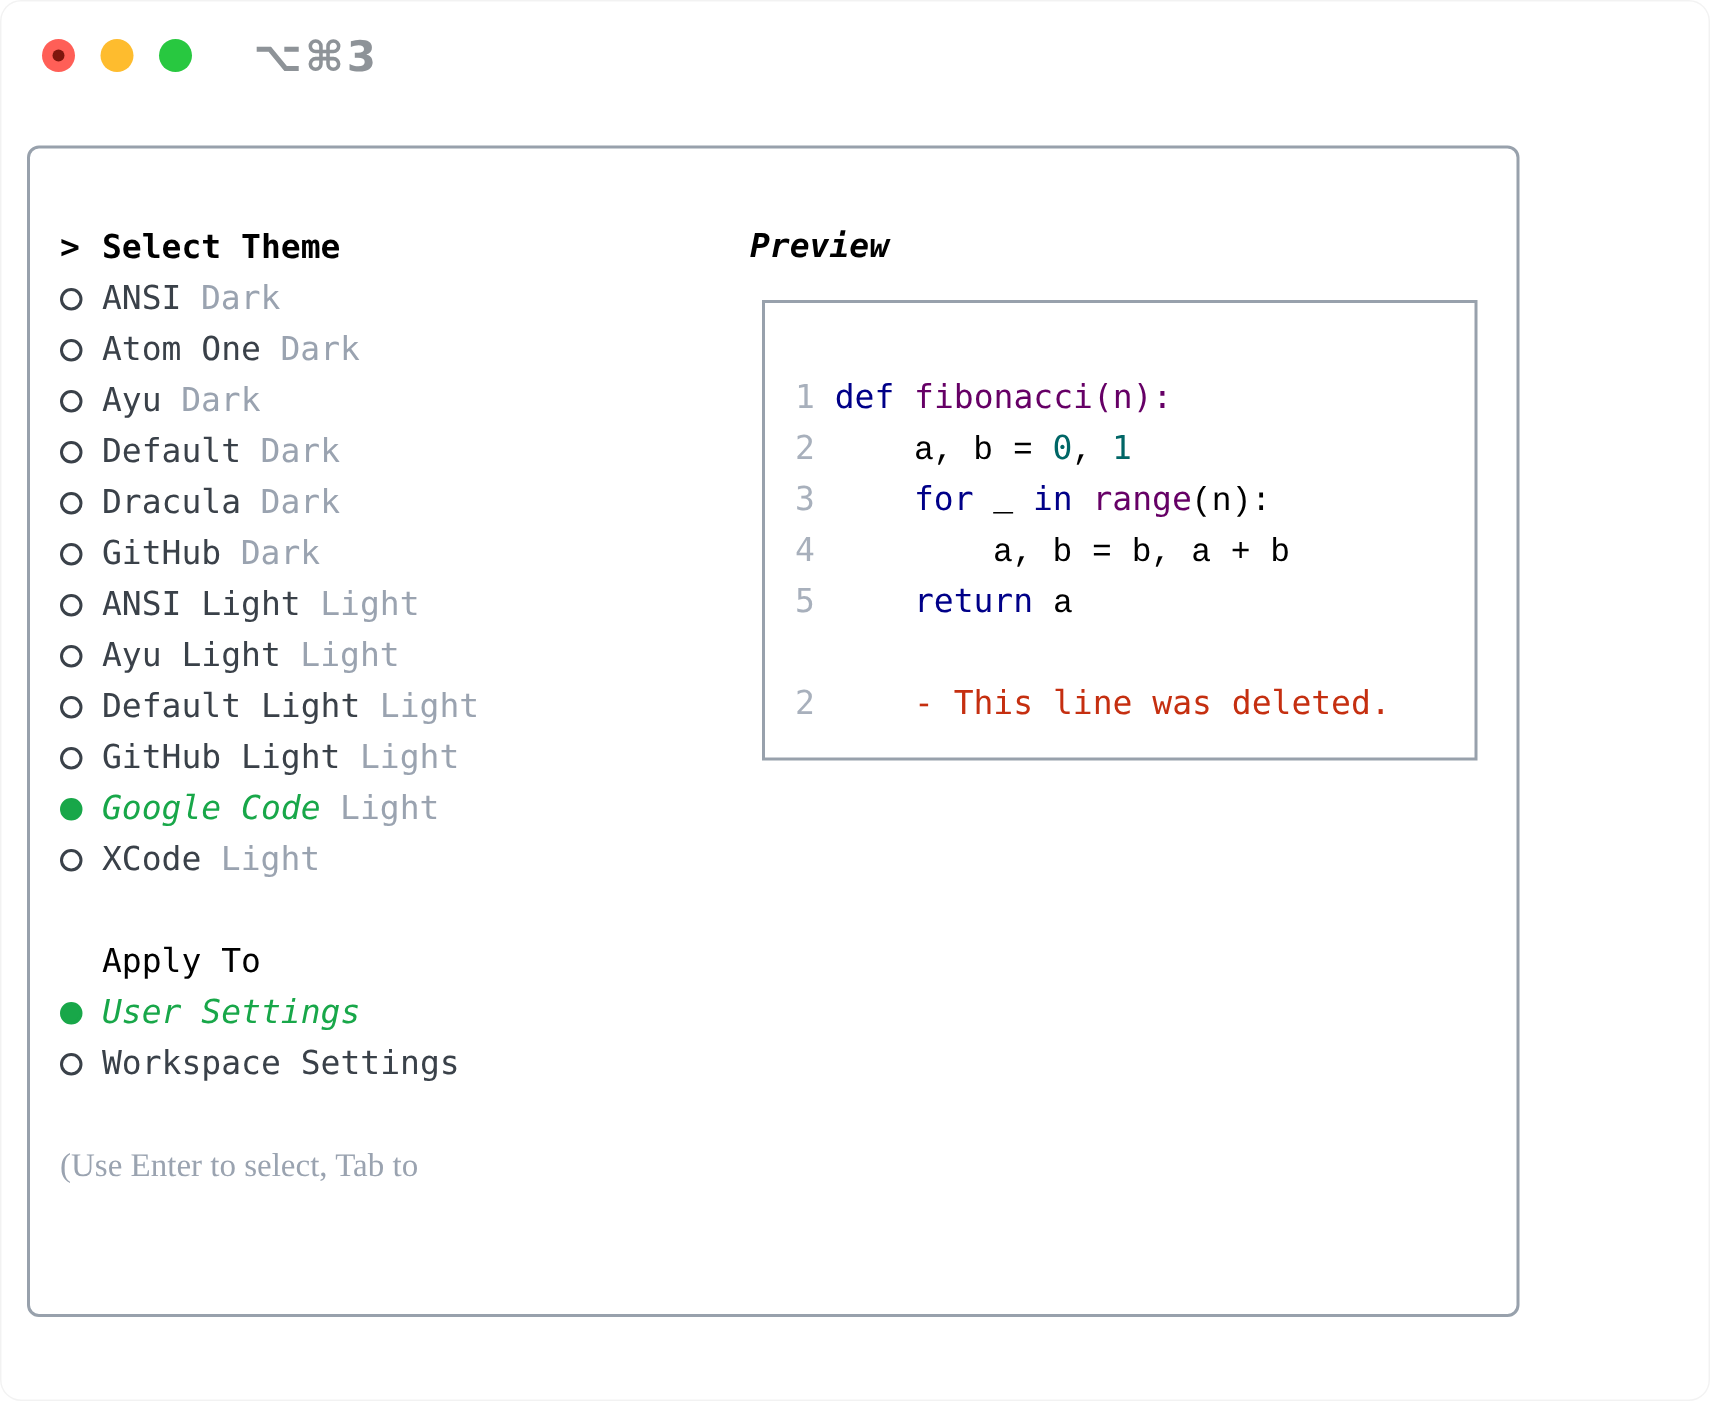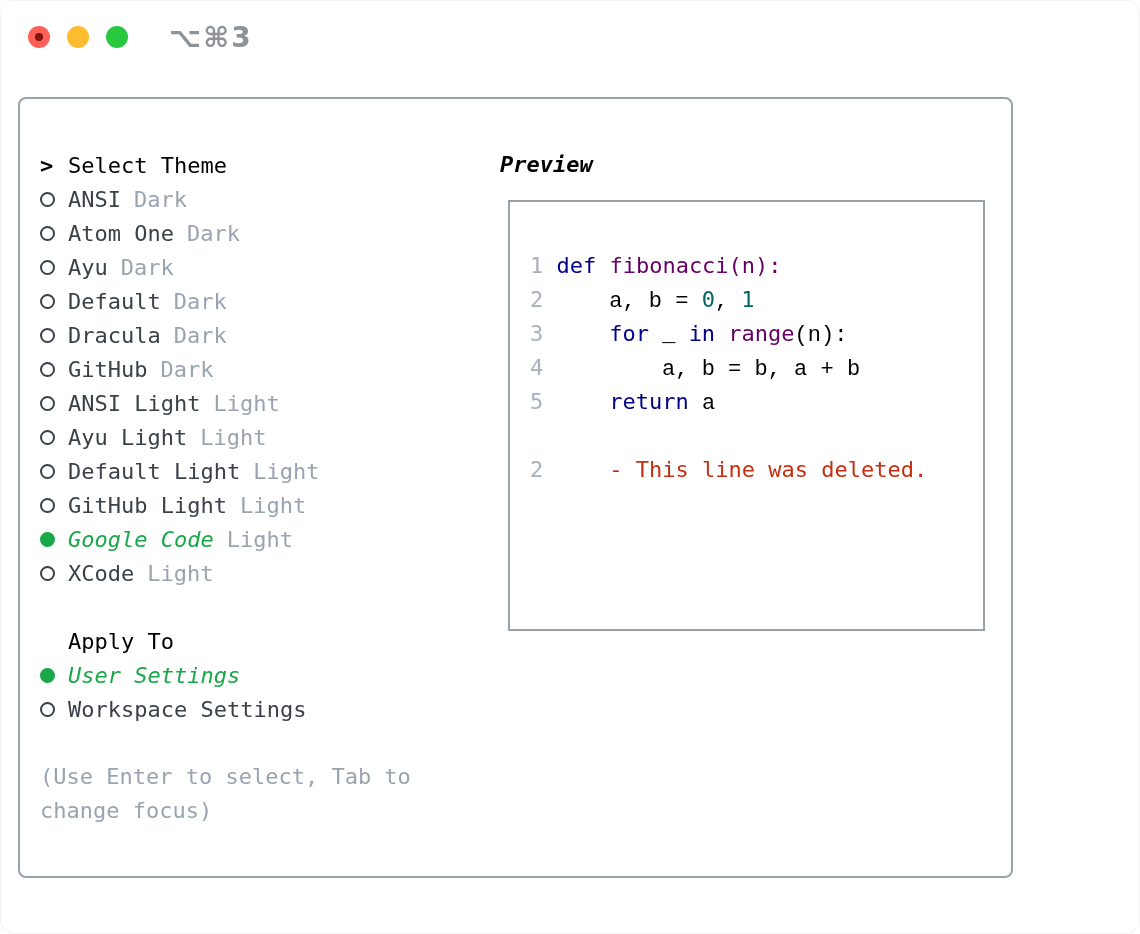--- a/index.html
+++ b/index.html
@@ -27,36 +27,36 @@
 
   
   .panel { position: absolute; left: 18px; top: 97px; width: 995px; height: 781px;
     border: 2px solid var(--border-gray); border-radius: 8px; background: #fff; }
 
   
   .left-col { position: absolute; left: 20px; top: 49px; font-size: 22px; }
   .row { display: flex; align-items: center; height: 34px; white-space: pre; }
   .gutter { width: 28px; flex: 0 0 28px; display: flex; align-items: center; }
   .prefix { font-weight: bold; color: #000; }
-  .hdr { font-weight: normal; color: #000; }
+  .hdr { font-weight: bold; color: #000; }
   .radio { width: 15px; height: 15px; border: 2px solid #3A4149; border-radius: 50%;
     display: inline-block; }
   .row.selected .radio { background: var(--accent-green); border-color: var(--accent-green); }
   .name { color: var(--item-text); }
   .row.selected .name { color: var(--accent-green); font-style: italic; }
   .tag { color: var(--muted-gray); margin-left: 13px; }
   .spacer { height: 34px; }
   .apply-hdr { margin-left: 28px; color: #000; }
-  .help { color: var(--muted-gray); }
+  .help { color: var(--muted-gray); font-family: Liberation Serif, serif; }
   .help div { height: 34px; line-height: 34px; white-space: pre; }
 
   
   .preview-label { position: absolute; left: 480px; top: 49px; height: 34px; line-height: 34px;
     font-size: 22px; font-weight: bold; color: #000; font-style: italic; }
-  .preview-box { position: absolute; left: 488px; top: 101px; width: 477px; height: 431px;
+  .preview-box { position: absolute; left: 488px; top: 101px; width: 477px; height: 307px;
     border: 2px solid var(--border-gray); background: #fff; overflow: hidden;
     padding: 13px 0 0 20px; }
   .pline { height: 34px; line-height: 34px; font-size: 22px; white-space: pre; }
   .lnum { color: var(--line-number-gray); }
   .pln { color: #000000; font-family: Liberation Mono, monospace; }
   .kwd { color: var(--keyword-blue); }
   .typ { color: var(--type-purple); }
   .lit { color: var(--literal-teal); }
   .ctx { color: var(--context-gray); }
   .del { color: var(--deleted-red); }
@@ -175,21 +175,20 @@
   <div class="row item">
     <span class="gutter"><span class="radio"></span></span>
     <span class="name">Workspace Settings</span>
   </div>
 </div>
 
       <div class="spacer"></div>
 
       <div class="help">
         <div>(Use Enter to select, Tab to</div>
-        <div>change focus)</div>
       </div>
     </div>
 
     <div class="preview-label">Preview</div>
     <div class="preview-box">
       <div id="preview-code">
           <div class="pline"><span class="lnum"></span></div>
           <div class="pline"><span class="lnum">1</span><span class="pln"> </span><span class="kwd">def</span><span class="pln"> </span><span class="typ">fibonacci(n):</span></div>
           <div class="pline"><span class="lnum">2</span><span class="pln">     a, b = </span><span class="lit">0</span><span class="pln">, </span><span class="lit">1</span></div>
           <div class="pline"><span class="lnum">3</span><span class="pln">     </span><span class="kwd">for</span><span class="pln"> _ </span><span class="kwd">in</span><span class="pln"> </span><span class="typ">range</span><span class="pln">(n):</span></div>

